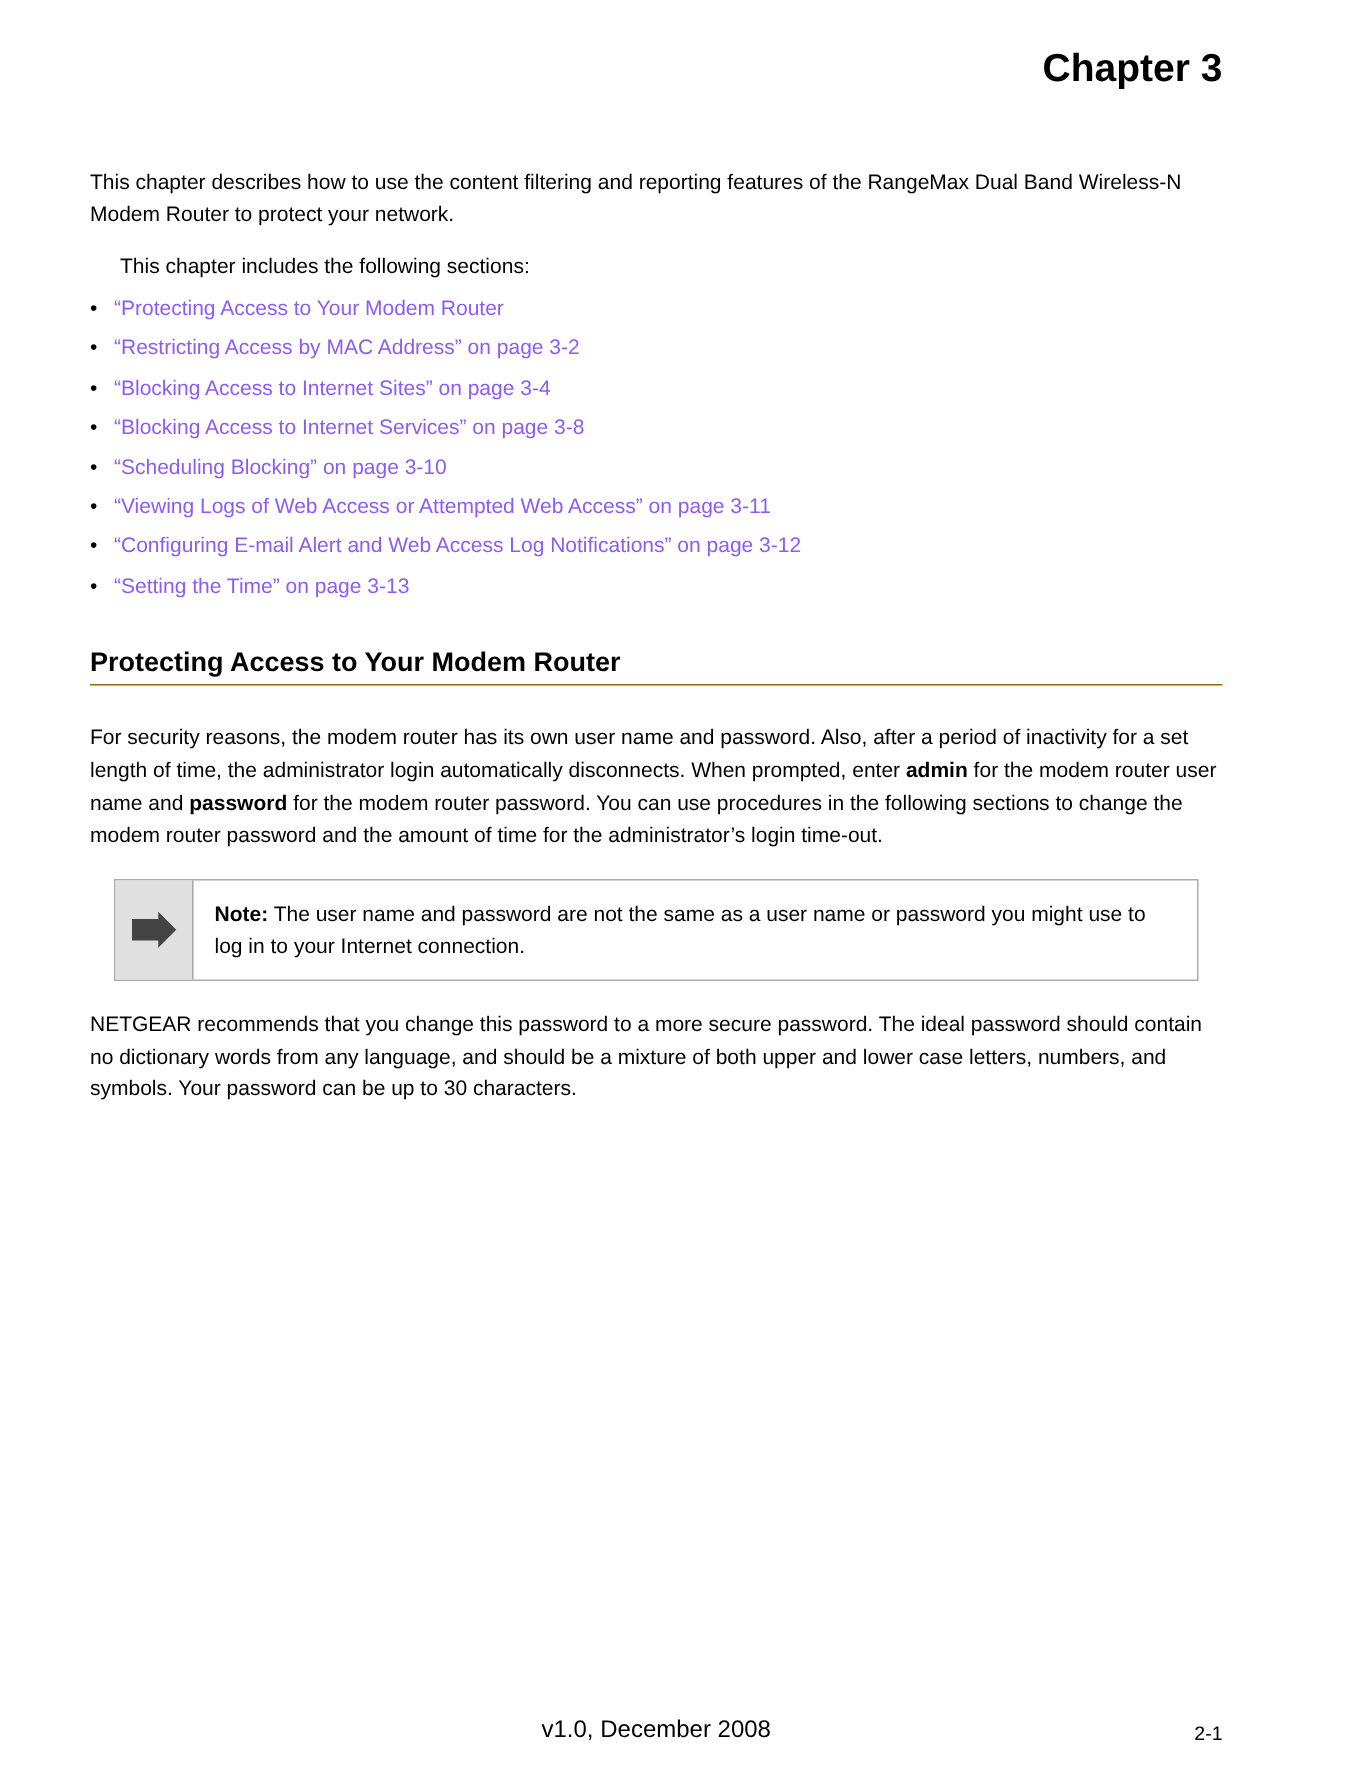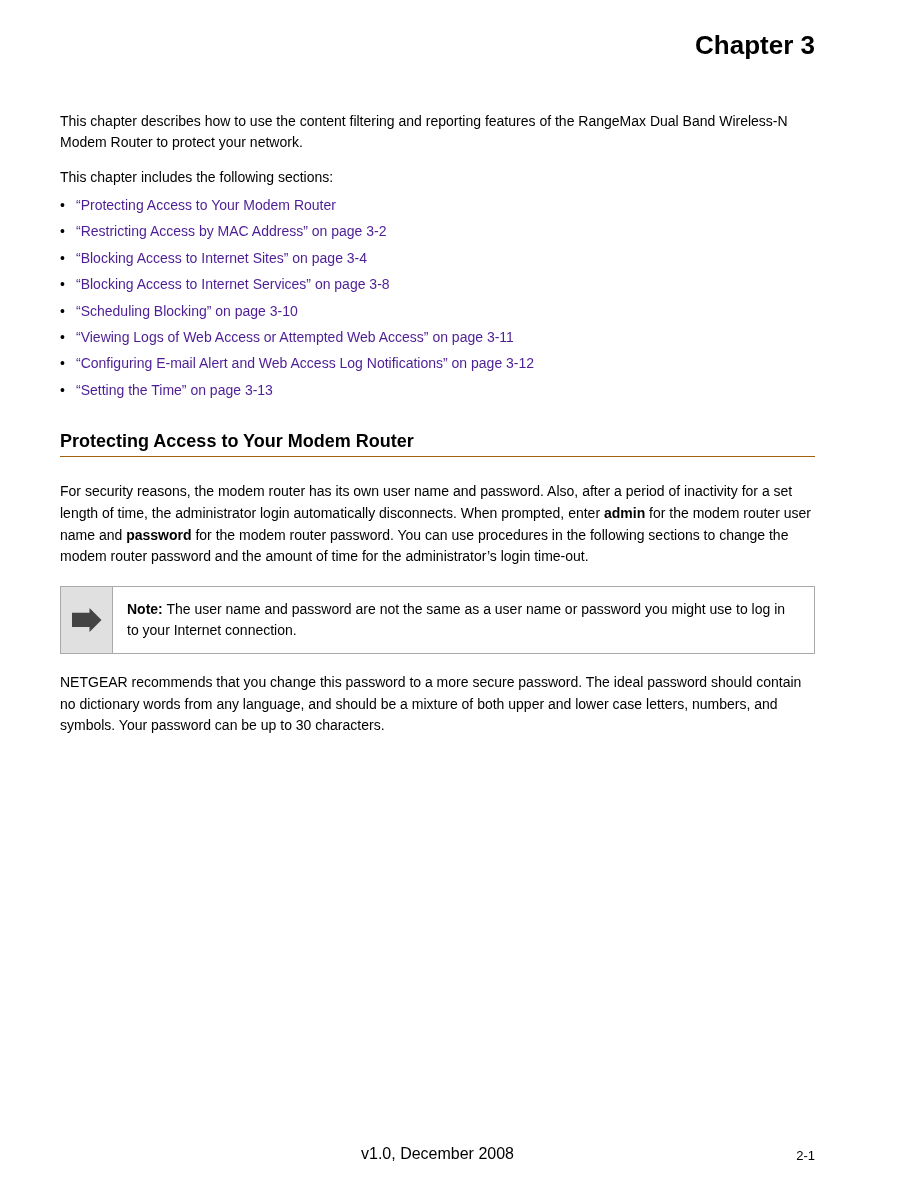--- a/index.html
+++ b/index.html
@@ -48,20 +48,21 @@
       line-height: 1.5;
     }
 
     .toc-section {
       margin-bottom: 30px;
     }
 
     .toc-intro {
       margin-bottom: 6px;
       line-height: 1.5;
+      margin-left: 20px;
     }
 
     .toc-list {
       list-style: none;
       padding: 0;
       margin: 0;
     }
 
     .toc-list li {
       padding-left: 16px;
@@ -71,21 +72,21 @@
     }
 
     .toc-list li::before {
       content: "•";
       position: absolute;
       left: 0;
       color: #000;
     }
 
     .toc-list li a {
-      color: #4c1d95;
+      color: #8b5cf6;
       text-decoration: none;
     }
 
     .section-heading {
       font-size: 18px;
       font-weight: bold;
       margin-bottom: 8px;
       margin-top: 10px;
       padding-bottom: 4px;
       border-bottom: 1px solid #a16207;
@@ -93,21 +94,21 @@
 
     .section-content {
       margin-bottom: 18px;
       line-height: 1.55;
     }
 
     .note-box {
       border: 1px solid #aaaaaa;
       display: flex;
       flex-direction: row;
-      margin: 18px 0;
+      margin: 18px 16px;
       background: #ffffff;
     }
 
     .note-icon-area {
       width: 52px;
       min-width: 52px;
       background: #e0e0e0;
       display: flex;
       align-items: center;
       justify-content: center;

